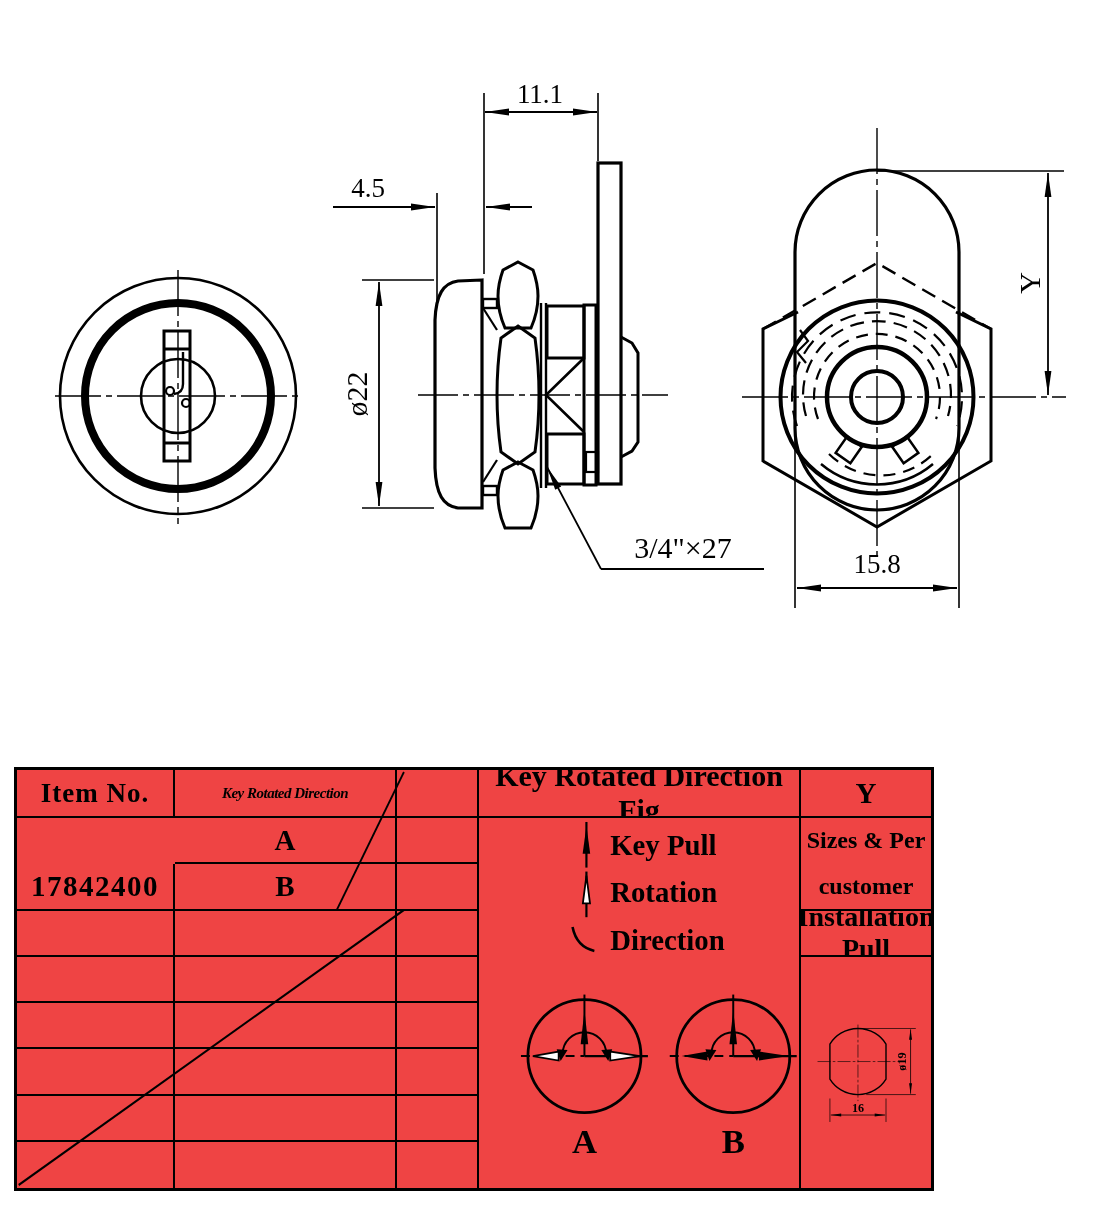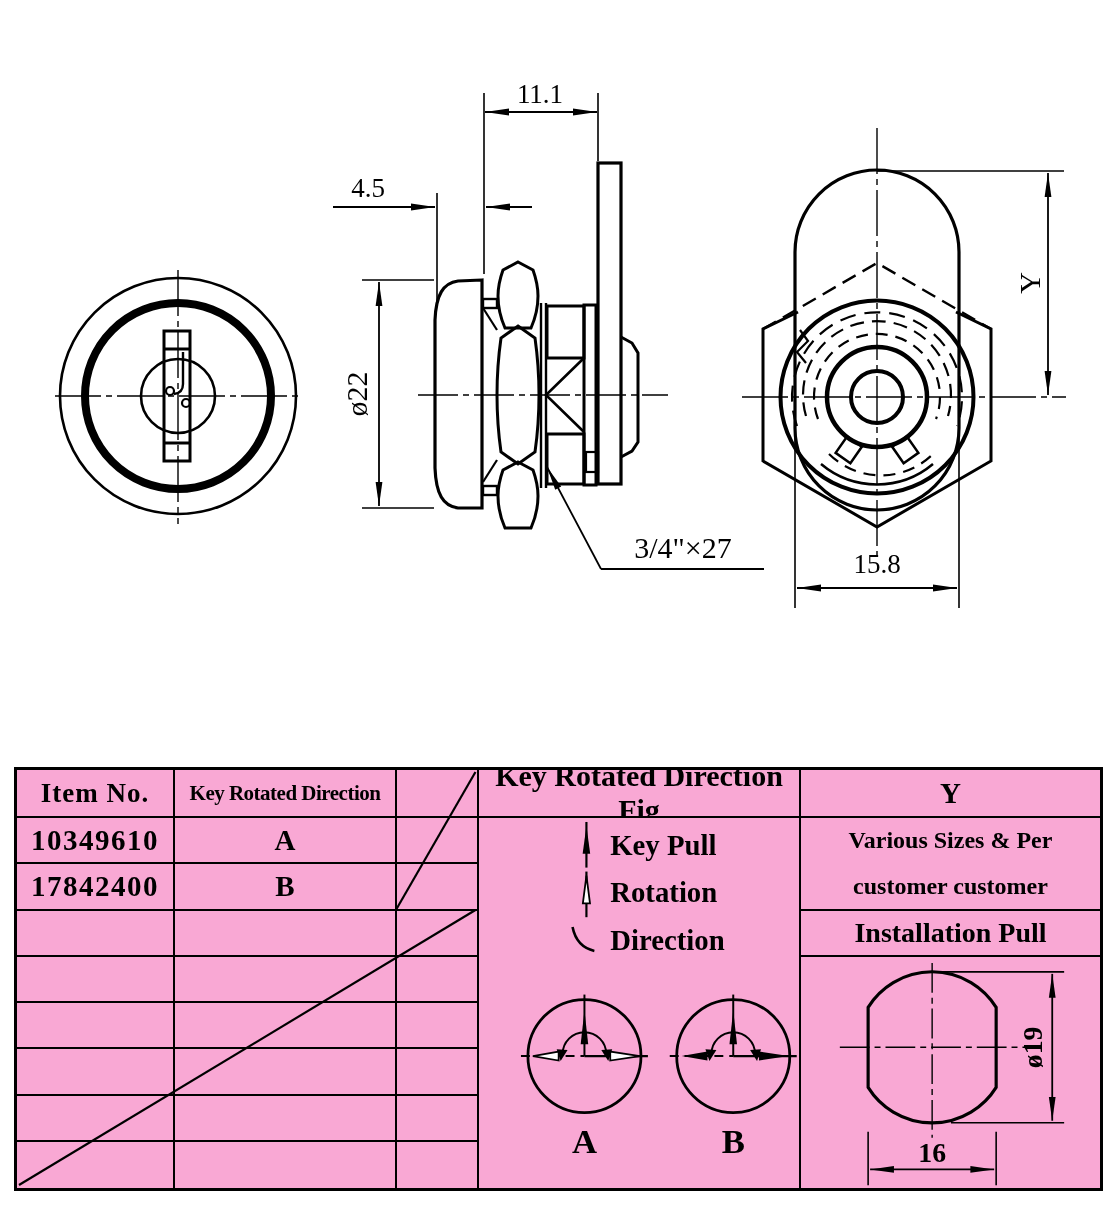--- a/index.html
+++ b/index.html
@@ -1,31 +1,31 @@
 <!DOCTYPE html>
 <html><head>
 <meta charset="utf-8">
 <style>
   html,body{margin:0;padding:0;background:#ffffff;}
   .page{position:relative;width:1118px;height:1213px;background:#ffffff;overflow:hidden;
         font-family:"Liberation Serif",serif;color:#000;}
   svg text{font-family:"Liberation Serif",serif;fill:#000;}
   .dwg{position:absolute;left:0;top:0;}
   
-  .spec-table{position:absolute;left:14px;top:767px;width:1089px;height:424px;
+  .spec-table{position:absolute;left:14px;top:767px;width:920px;height:424px;
     display:grid;grid-template-columns:158px 222px 82px 322px 1fr;
     grid-template-rows:48px repeat(8,1fr);
-    border:3px solid #000;box-sizing:border-box;background:#f9a8d4;}
+    border:3px solid #000;box-sizing:border-box;background:#ef4444;}
   .cell{border-right:2px solid #000;border-bottom:2px solid #000;
     display:flex;align-items:center;justify-content:center;text-align:center;
     font-weight:bold;overflow:hidden;box-sizing:border-box;}
   .cell.no-r{border-right:none;}
   .cell.no-b{border-bottom:none;}
   .hdr-item{font-size:27px;letter-spacing:1px;}
-  .hdr-dir{font-size:21px;letter-spacing:-0.5px;}
+  .hdr-dir{font-size:15px;letter-spacing:-0.5px;font-style:italic;}
   .hdr-fig{font-size:30px;}
   .hdr-y{font-size:29px;}
   .num{font-size:29px;letter-spacing:1.5px;}
   .dir{font-size:29px;}
   .ycell{font-size:24px;line-height:46px;flex-direction:column;}
   .inst{font-size:28px;}
   .figcell,.holecell{padding:0;align-items:stretch;justify-content:stretch;}
   .figcell svg,.holecell svg{display:block;width:100%;height:100%;}
   .strikes{position:absolute;left:0;top:0;width:100%;height:100%;pointer-events:none;}
 </style>
@@ -129,21 +129,20 @@
   </svg>
 
   <div class="spec-table">
 
     <div class="cell hdr-item" style="grid-area:1/1">Item No.</div>
     <div class="cell hdr-dir" style="grid-area:1/2">Key Rotated Direction</div>
     <div class="cell" style="grid-area:1/3"></div>
     <div class="cell hdr-fig" style="grid-area:1/4">Key Rotated Direction Fig</div>
     <div class="cell hdr-y no-r" style="grid-area:1/5">Y</div>
 
-    <div class="cell num" style="grid-area:2/1">10349610</div>
     <div class="cell num" style="grid-area:3/1">17842400</div>
     <div class="cell num" style="grid-area:4/1"></div>
     <div class="cell num" style="grid-area:5/1"></div>
     <div class="cell num" style="grid-area:6/1"></div>
     <div class="cell num" style="grid-area:7/1"></div>
     <div class="cell num" style="grid-area:8/1"></div>
     <div class="cell num no-b" style="grid-area:9/1"></div>
 
     <div class="cell dir" style="grid-area:2/2">A</div>
     <div class="cell dir" style="grid-area:3/2">B</div>

